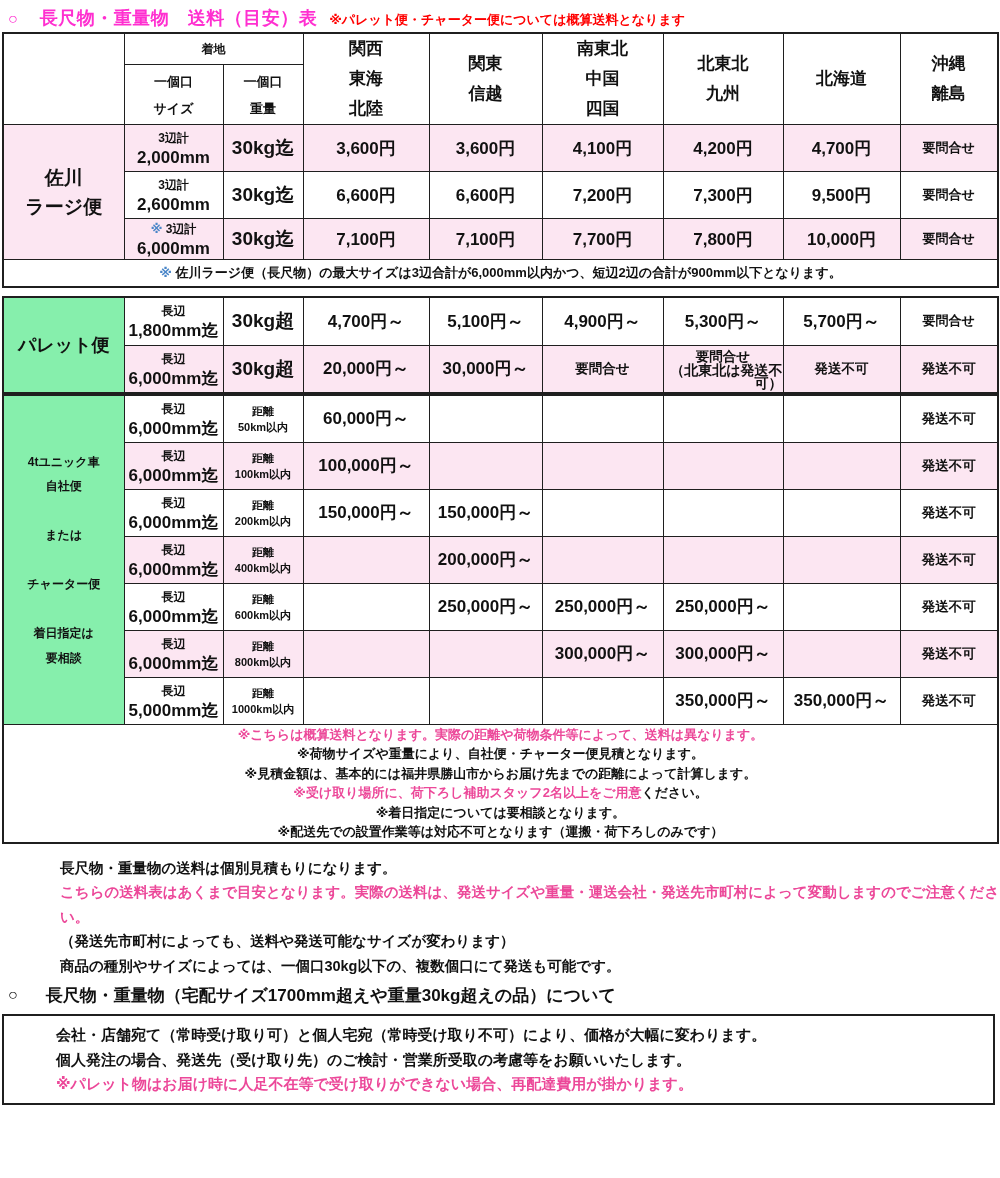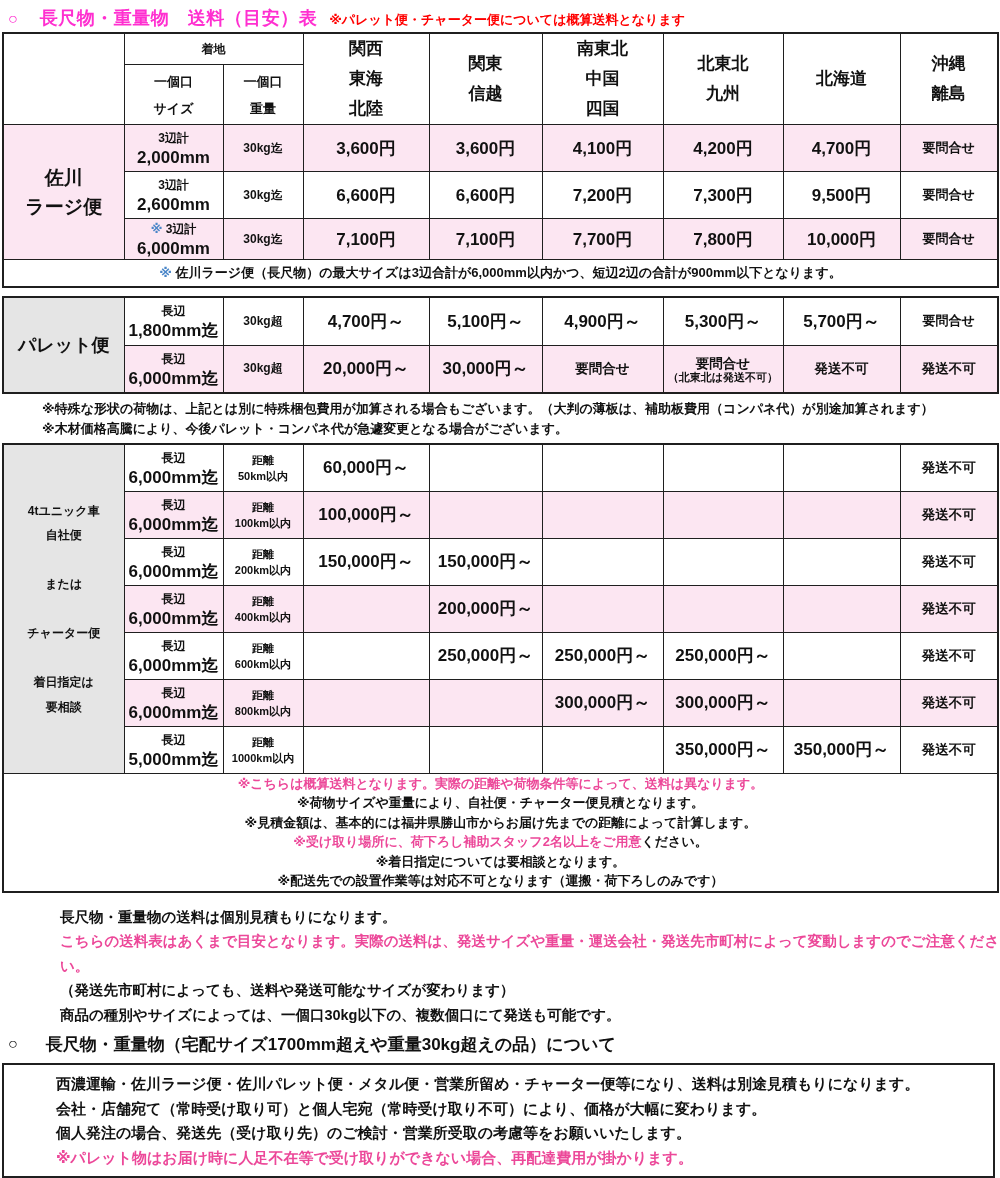--- a/index.html
+++ b/index.html
@@ -10,43 +10,43 @@
   .titlebar{display:flex;align-items:baseline;padding:6px 0 2px 8px;height:24px;}
   .t-circle{color:#ff2fd0;font-size:16px;font-weight:bold;}
   .t-main{color:#ff2fd0;font-size:18px;font-weight:bold;margin-left:22px;letter-spacing:.5px;}
   .t-note{color:#ff0000;font-size:13px;font-weight:bold;margin-left:12px;}
 
   
   table.fee{border-collapse:collapse;table-layout:fixed;margin-left:2px;border:2px solid #1f1f1f;}
   table.fee td{border:1.5px solid #1f1f1f;text-align:center;vertical-align:middle;padding:0;font-weight:bold;color:#111;overflow:hidden;}
   .pre{white-space:pre-line;}
   tr.pink > td{background:#fce6f2;}
-  td.carrier,td.carrier4t{background:#e5e5e5;}
+  td.carrier,td.carrier4t{background:#86efac;}
 
   .dest{height:30px;font-size:12px;border-bottom:1.5px solid #a6a6a6;}
   .sub{font-size:13px;line-height:27px;border-top:1.5px solid #a6a6a6;}
   .subL{border-right:1.5px solid #a6a6a6;}
   .subR{border-left:1.5px solid #a6a6a6;}
   .region{font-size:17px;line-height:30px;vertical-align:top;padding-top:3px;}
   .carrier{font-size:19px;line-height:29px;}
   .carrier4t{font-size:12px;line-height:24.5px;}
   .szl{font-size:17px;line-height:19px;}
   .szl::first-line{font-size:12px;}
   .mark{color:#4a86c8;white-space:pre;}
   .distc{font-size:11px;line-height:16px;}
-  .weight{font-size:12px;}
+  .weight{font-size:19px;}
   .price{font-size:17px;}
   .smallc{font-size:13px;}
   .nosend{font-size:13.5px;}
   .t1note{height:26px;font-size:13px;}
   .blue{color:#4a86c8;}
   .ul{}
   .red{color:#ec4899;}
   .pmain{display:block;font-size:13.5px;line-height:15px;margin-top:2px;}
-  .psub{display:block;font-size:11px;line-height:13px;}
+  .psub{display:block;font-size:14px;line-height:13px;text-align:right;}
 
   .notesbox{text-align:left;padding:8px 8px 6px 42px;height:96px;vertical-align:top;}
   .nl{font-size:13px;line-height:19.5px;font-weight:bold;}
 
   .palletnotes{margin:5px 0 4px 42px;font-weight:bold;font-size:13px;line-height:20px;}
 
   .summary{margin:12px 0 0 60px;font-weight:bold;font-size:14.5px;line-height:24.5px;}
 
   .b-heading{display:flex;align-items:center;margin:4px 0 0 8px;height:26px;}
   .b-circle{font-size:16px;font-weight:bold;}
@@ -190,24 +190,20 @@
       <td>
         <span class="pmain">要問合せ</span>
         <span class="psub">（北東北は発送不可）</span>
       </td>
       <td class="nosend">発送不可</td>
       <td class="nosend">発送不可</td>
     </tr>
   </tbody>
     </table>
 
-  <div class="palletnotes">
-    <div>※特殊な形状の荷物は、上記とは別に特殊梱包費用が加算される場合もございます。（大判の薄板は、補助板費用（コンパネ代）が別途加算されます）</div>
-    <div>※木材価格高騰により、今後パレット・コンパネ代が急遽変更となる場合がございます。</div>
-  </div>
 
   <table class="fee">
     <colgroup>
       <col style="width:121px">
         <col style="width:99px">
         <col style="width:80px">
       <col style="width:126px">
         <col style="width:113px">
         <col style="width:121px">
       <col style="width:120px">
@@ -355,19 +351,18 @@
     <div>（発送先市町村によっても、送料や発送可能なサイズが変わります）</div>
     <div>商品の種別やサイズによっては、一個口30kg以下の、複数個口にて発送も可能です。</div>
   </div>
 
   <div class="b-heading">
     <span class="b-circle">○</span>
     <span class="b-title">長尺物・重量物（宅配サイズ1700mm超えや重量30kg超えの品）について</span>
   </div>
 
   <div class="bottombox">
-    <div>西濃運輸・佐川ラージ便・佐川パレット便・メタル便・営業所留め・チャーター便等になり、送料は別途見積もりになります。</div>
     <div>会社・店舗宛て（常時受け取り可）と個人宅宛（常時受け取り不可）により、価格が大幅に変わります。</div>
     <div>個人発注の場合、発送先（受け取り先）のご検討・営業所受取の考慮等をお願いいたします。</div>
     <div class="red">※パレット物はお届け時に人足不在等で受け取りができない場合、再配達費用が掛かります。</div>
   </div>
 
 </div>
 
 </body></html>

